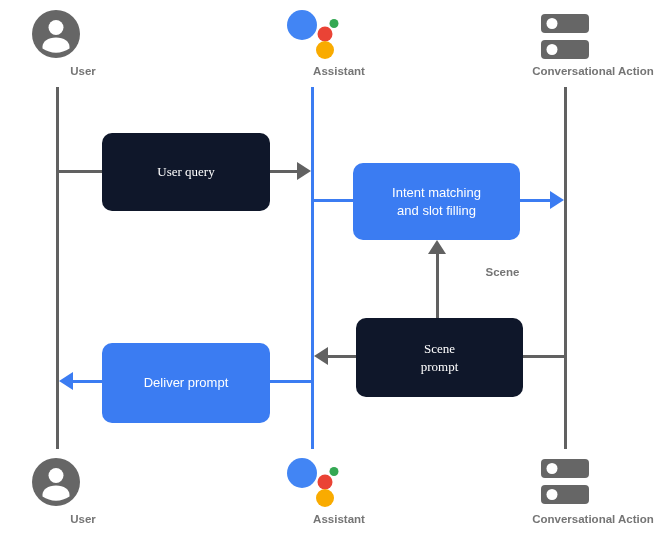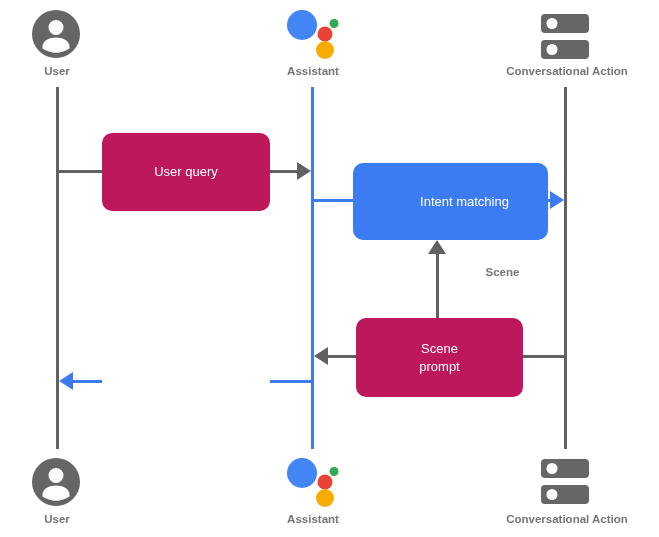--- a/index.html
+++ b/index.html
@@ -4,34 +4,34 @@
 <style>
   html,body{margin:0;padding:0;background:#ffffff;}
   #canvas{
     position:relative;width:659px;height:537px;background:#ffffff;overflow:hidden;
     font-family:"Liberation Sans",sans-serif;
   }
   .abs{position:absolute;}
   
   .actor-label{
     position:absolute;color:#757575;font-size:11.5px;font-weight:bold;
-    text-align:center;white-space:nowrap;transform:translateX(-50%);
+    text-align:center;white-space:nowrap;transform:translateX(-50%);margin-left:26px;
   }
   
   .lifeline{position:absolute;width:3px;top:87px;height:362px;}
   .lifeline.gray{background:#616161;}
   .lifeline.blue{background:#3B7CF2;}
   
   .node{
     position:absolute;border-radius:10px;color:#ffffff;font-size:13px;
     display:flex;flex-direction:column;align-items:center;justify-content:center;
     text-align:center;line-height:18px;
   }
-  .node.gray{background:#be185d;}
-  .node.blue{background:#3B7CF2;padding-left:28px;}
+  .node.gray{background:#0f172a;font-family:Liberation Serif, serif;}
+  .node.blue{background:#3B7CF2;}
   
   .hline{position:absolute;height:3px;}
   .vline{position:absolute;width:3px;}
   .gray-line{background:#616161;}
   .blue-line{background:#3B7CF2;}
   .arrow{position:absolute;width:0;height:0;}
   .arrow.right.gray{border-left:14px solid #616161;border-top:9px solid transparent;border-bottom:9px solid transparent;}
   .arrow.right.blue{border-left:14px solid #3B7CF2;border-top:9px solid transparent;border-bottom:9px solid transparent;}
   .arrow.left.gray{border-right:14px solid #616161;border-top:9px solid transparent;border-bottom:9px solid transparent;}
   .arrow.left.blue{border-right:14px solid #3B7CF2;border-top:9px solid transparent;border-bottom:9px solid transparent;}
@@ -77,39 +77,43 @@
   <div class="hline gray-line" style="left:59px;top:170px;width:43px"></div>
   <div class="node gray" style="left:102px;top:133px;width:168px;height:78px">
     <span>User query</span>
   </div>
   <div class="hline gray-line" style="left:270px;top:170px;width:28px"></div>
   <div class="arrow right gray" style="left:297px;top:162px"></div>
 
   <div class="hline blue-line" style="left:314px;top:199px;width:39px"></div>
   <div class="node blue" style="left:353px;top:163px;width:167px;height:77px">
     <span>Intent matching</span>
+    <span>and slot filling</span>
   </div>
   <div class="hline blue-line" style="left:520px;top:199px;width:30px"></div>
   <div class="arrow right blue" style="left:550px;top:191px"></div>
 
   <div class="arrow up gray" style="left:428px;top:240px"></div>
   <div class="vline gray-line" style="left:436px;top:252px;height:66px"></div>
   <div class="annotation" style="left:430px;top:265px;width:145px">
     <div>Scene</div>
   </div>
 
   <div class="hline gray-line" style="left:523px;top:355px;width:41px"></div>
   <div class="node gray" style="left:356px;top:318px;width:167px;height:79px">
     <span>Scene</span>
     <span>prompt</span>
   </div>
   <div class="hline gray-line" style="left:328px;top:355px;width:28px"></div>
   <div class="arrow left gray" style="left:314px;top:347px"></div>
 
   <div class="hline blue-line" style="left:270px;top:380px;width:41px"></div>
+  <div class="node blue" style="left:102px;top:343px;width:168px;height:80px">
+    <span>Deliver prompt</span>
+  </div>
   <div class="hline blue-line" style="left:73px;top:380px;width:29px"></div>
   <div class="arrow left blue" style="left:59px;top:372px"></div>
 
   <svg class="abs" style="left:32px;top:458px" width="48" height="48" viewBox="0 0 48 48">
     <circle cx="24" cy="24" r="24" fill="#666666"></circle>
     <circle cx="24" cy="17.5" r="7.5" fill="#ffffff"></circle>
     <path d="M24 27.5 c-8 0-13.5 4.2-13.5 9.2 v1.8 a24 24 0 0 0 27 0 v-1.8 c0-5-5.5-9.2-13.5-9.2z" fill="#ffffff"></path>
   </svg>
   <div class="actor-label" style="left:57px;top:513px">User</div>
 

